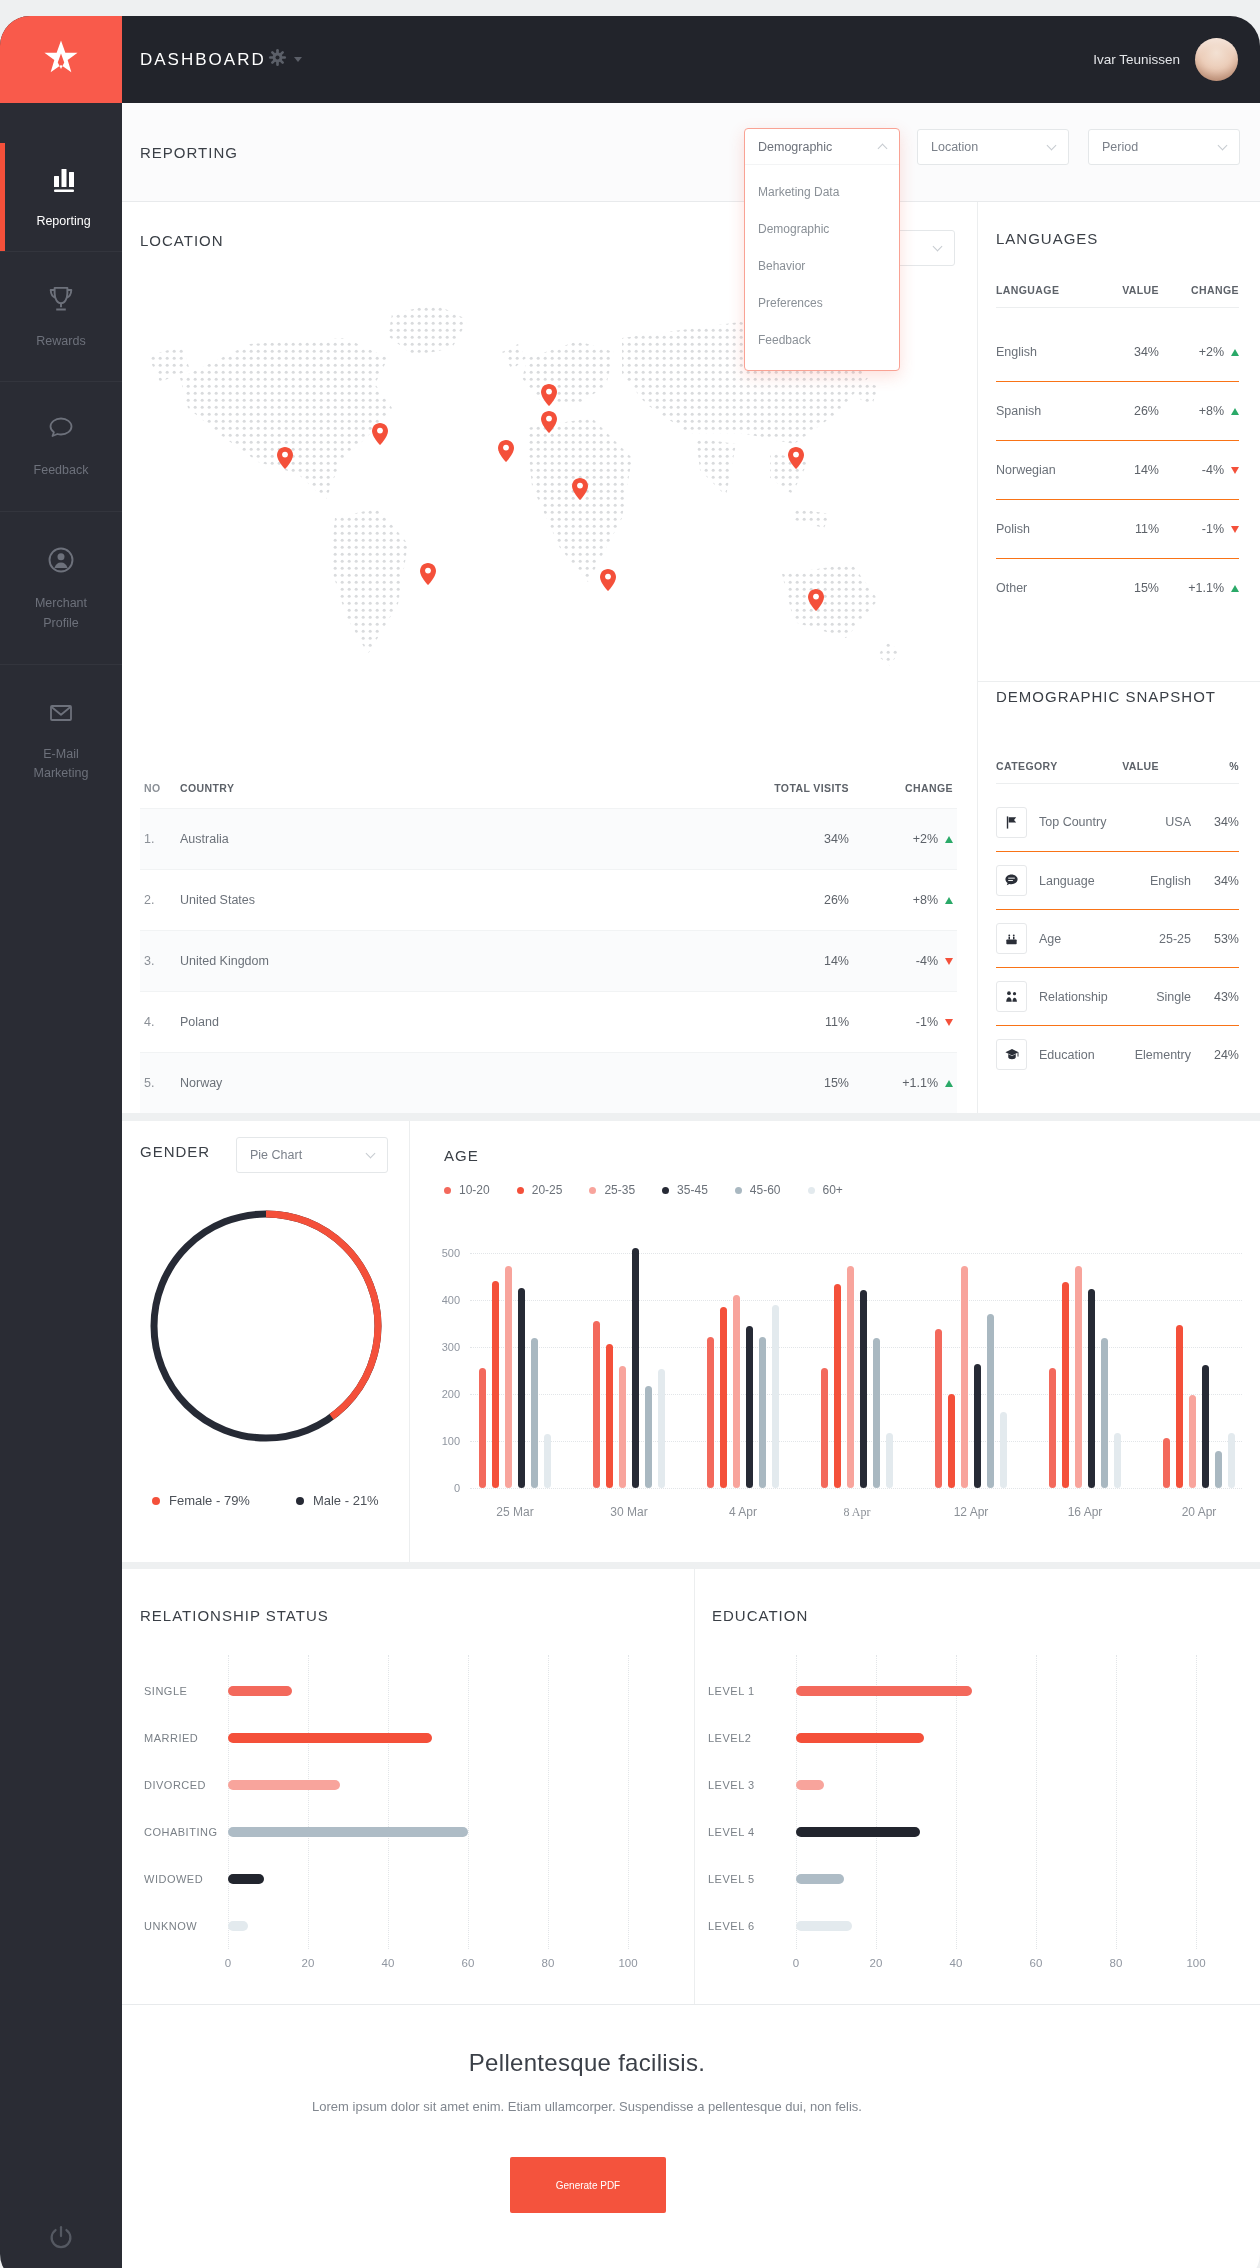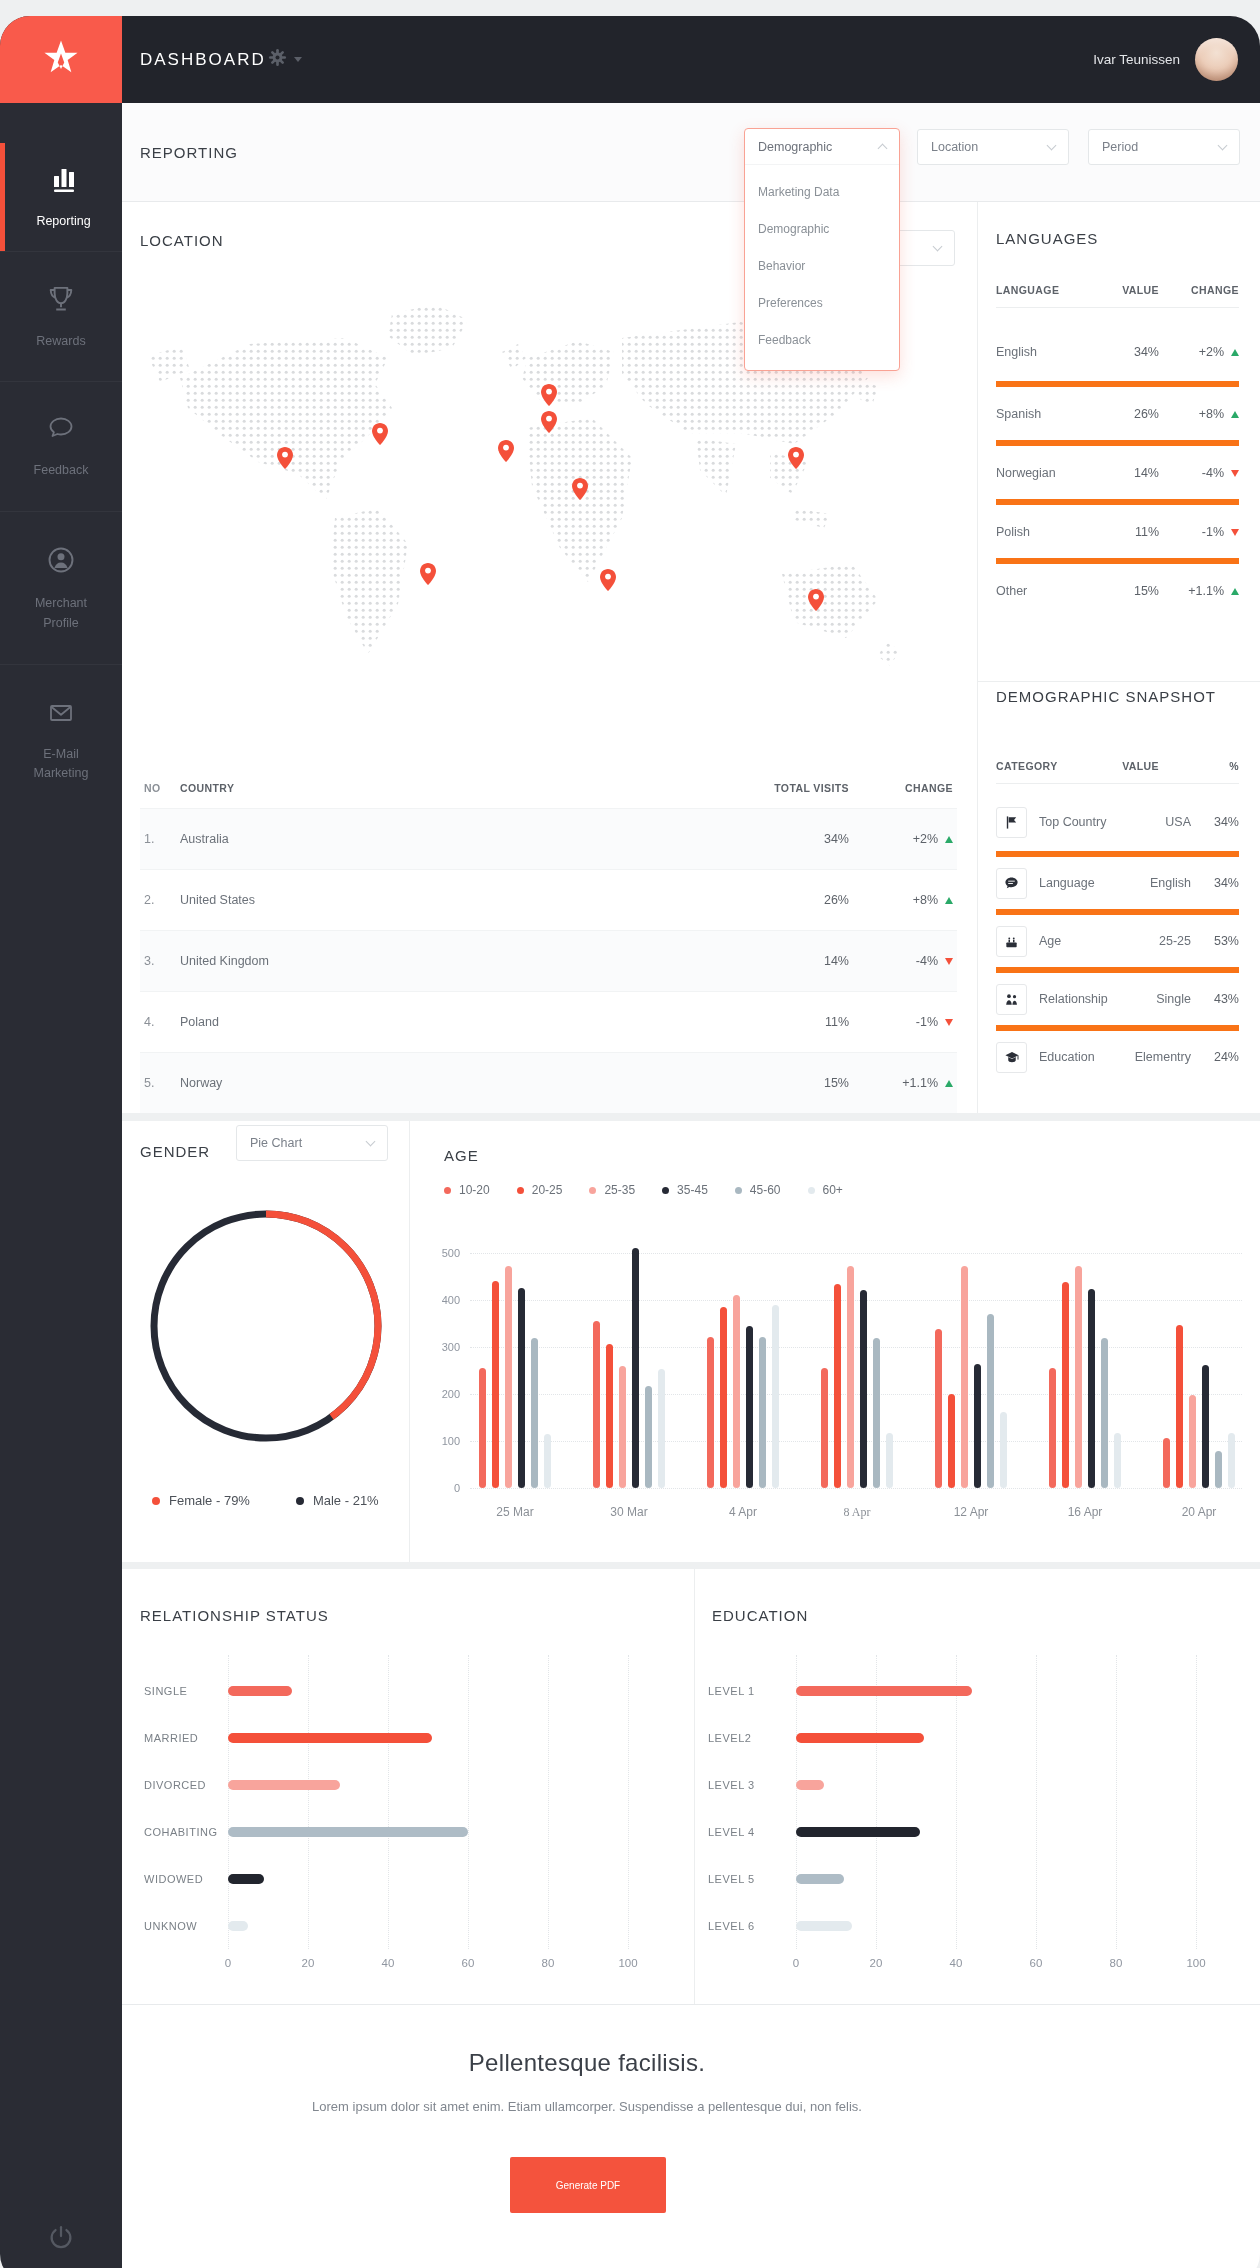--- a/index.html
+++ b/index.html
@@ -63,34 +63,34 @@
   .c-country { flex:1; }
   .c-visits { width:120px; text-align:right; color:#5d6269; }
   .c-change { width:108px; text-align:right; padding-right:4px; color:#5d6269; }
 
   .right-col { position:absolute; left:855px; top:0; width:310px; height:911px; border-left:1px solid #eceeef; }
   .rc-divider { position:absolute; left:0; top:479px; width:283px; height:1px; background:#eceeef; }
   .rc-title { position:absolute; left:18px; }
   .rc-table { position:absolute; left:18px; width:243px; font-size:12.5px; }
   .rc-head { display:flex; height:36px; align-items:center; font-size:10.5px; font-weight:bold; color:#5d6269; letter-spacing:.4px; border-bottom:1px solid #eceeef; }
   .rc-row { display:flex; height:59px; align-items:center; color:#6b7179; }
-  .rc-row + .rc-row { border-top:6px solid #f97316; }
+  .rc-row + .rc-row { border-top:1px solid #f97316; }
   .l-name { flex:1; }
   .l-val { width:66px; text-align:right; color:#5d6269; }
   .l-chg { width:80px; text-align:right; color:#5d6269; }
   .s-icon { width:31px; height:31px; border:1px solid #e6e8ea; border-radius:3px; display:flex; align-items:center; justify-content:center; }
   .s-cat { flex:1; margin-left:12px; }
   .s-val { width:78px; text-align:right; }
   .s-pct { width:48px; text-align:right; color:#5d6269; }
 
   
   #band2 { left:122px; top:1105px; width:1138px; height:441px; }
   #band2 .divider-v { position:absolute; left:287px; top:0; width:1px; height:441px; background:#eceeef; }
   #gender-title { position:absolute; left:18px; top:22px; }
-  #sel-pie { left:114px; top:4px; width:152px; }
+  #sel-pie { left:114px; top:16px; width:152px; }
   #donut { position:absolute; left:24px; top:85px; }
   #gender-legend { position:absolute; left:30px; top:372px; display:flex; gap:46px; }
   .leg-item { display:flex; align-items:center; gap:9px; font-size:13px; color:#4c5158; }
   .leg-dot { width:8px; height:8px; border-radius:50%; }
 
   #age-title { position:absolute; left:322px; top:26px; }
   #age-legend { position:absolute; left:322px; top:62px; display:flex; gap:27px; }
   #age-legend .leg-item { font-size:12px; color:#6b7179; gap:8px; }
   #age-legend .leg-dot { width:7px; height:7px; }
   #age-chart { position:absolute; left:348px; top:132px; width:772px; height:235px; }

